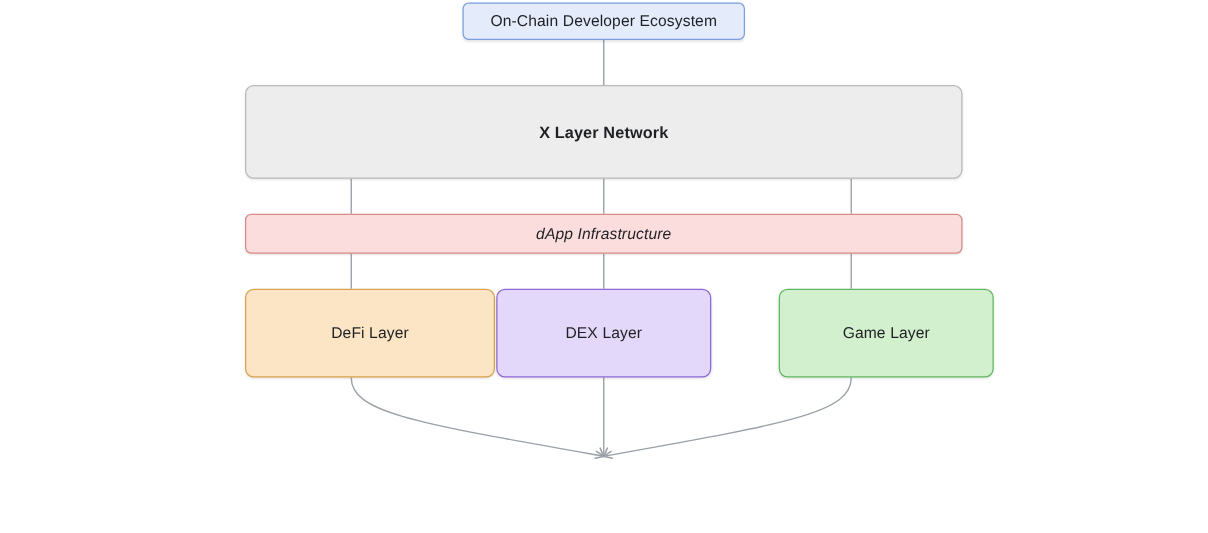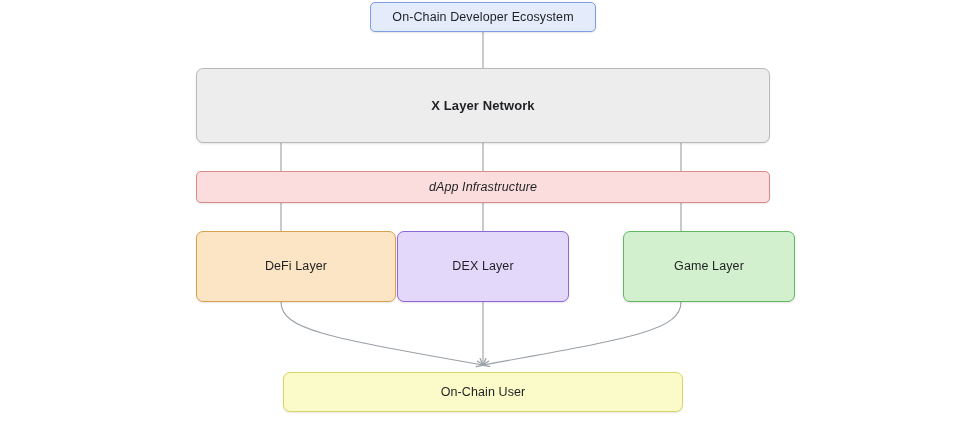--- a/index.html
+++ b/index.html
@@ -121,17 +121,14 @@
   </div>
 
   <div class="node" id="node-dex">
     <span class="node-label">DEX Layer</span>
   </div>
 
   <div class="node" id="node-game">
     <span class="node-label">Game Layer</span>
   </div>
 
-  <div class="node" id="node-user">
-    <span class="node-label">On-Chain User</span>
-  </div>
 
 </div>
 
 </body></html>

